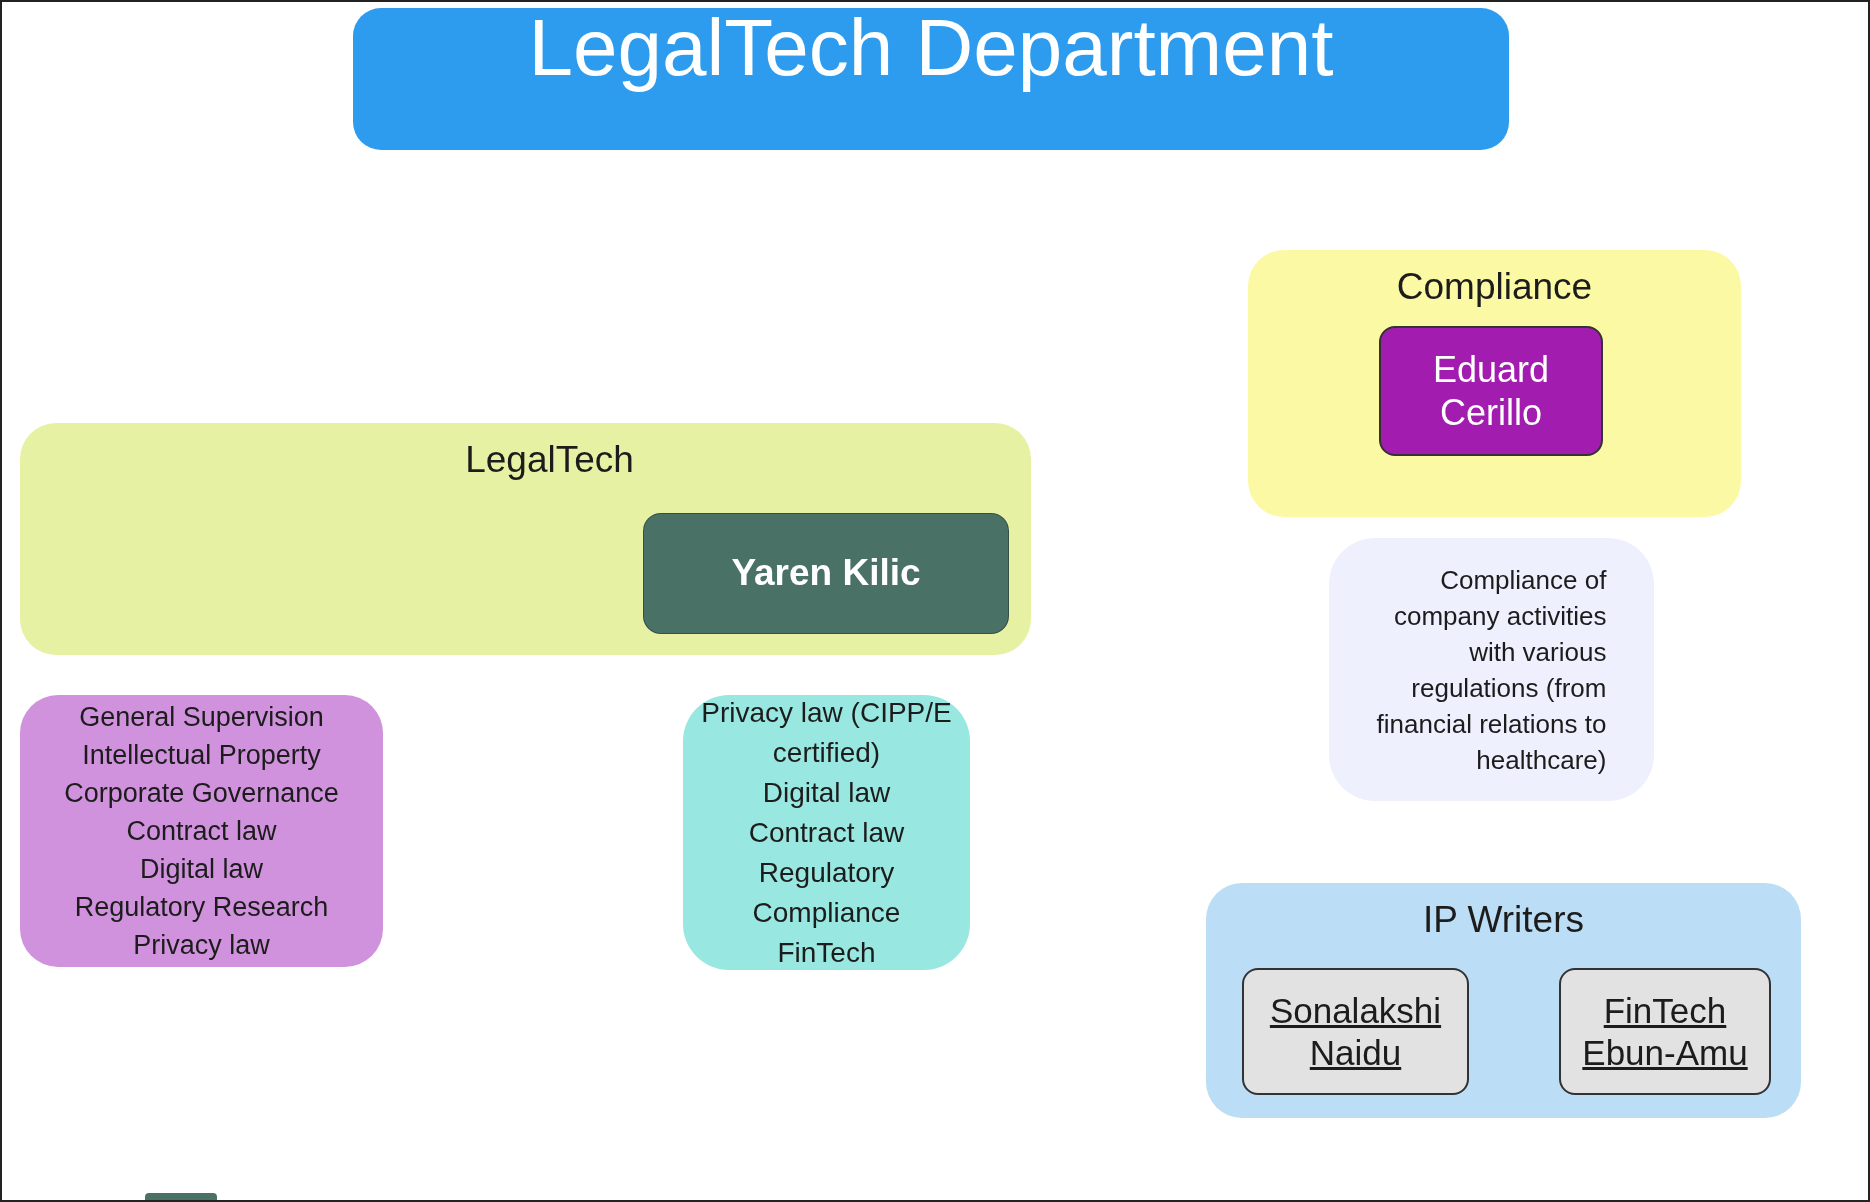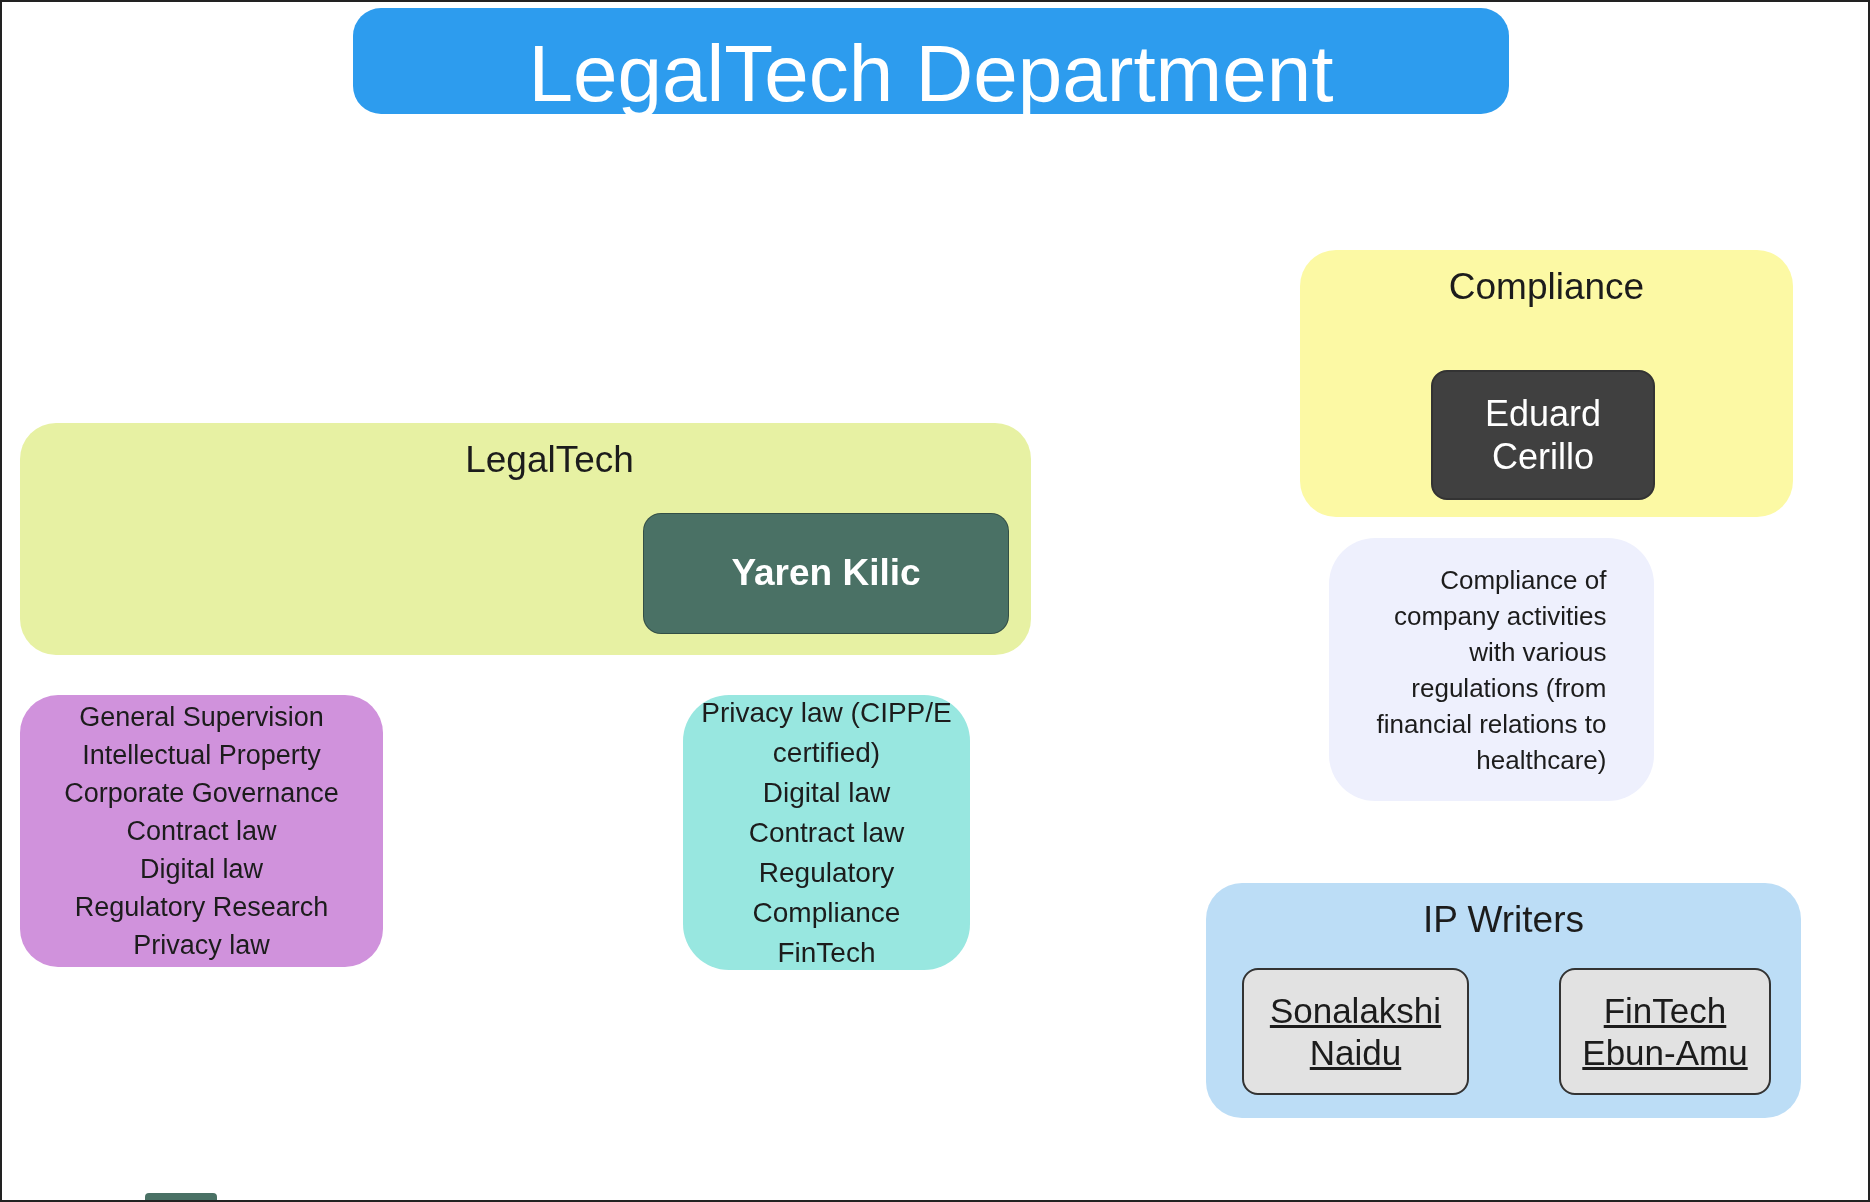--- a/index.html
+++ b/index.html
@@ -10,24 +10,24 @@
     background: #ffffff;
     border: 2px solid #222222;
     box-sizing: border-box;
     overflow: hidden;
     font-family: "Liberation Sans", sans-serif;
     color: #1c1c1c;
   }
   .node { position: absolute; box-sizing: border-box; }
 
   .banner {
-    left: 351px; top: 6px; width: 1156px; height: 106px;
+    left: 351px; top: 6px; width: 1156px; height: 142px;
     background: #2d9cee;
     border-radius: 28px;
-    display: flex; align-items: flex-end; justify-content: center;
+    display: flex; align-items: flex-start; justify-content: center;
     color: #ffffff;
     font-size: 80px;
     line-height: 1;
     text-align: center;
   }
 
   .group { border-radius: 36px; }
   .group-title {
     text-align: center;
     padding-top: 16px;
@@ -71,21 +71,21 @@
     display: flex; align-items: center; justify-content: center;
     text-align: center;
     white-space: pre-line;
     color: #1c1c1c;
   }
 
   #legaltech-group   { left: 18px;   top: 421px; width: 1011px; height: 232px; background: #e7f1a3; }
   #member-bohdan     { left: 21px;   top: 90px;  width: 363px;  height: 121px; }
   #member-yaren      { left: 623px;  top: 90px;  width: 366px;  height: 121px; font-weight: 700; text-align: right; }
 
-  #compliance-group  { left: 1298px; top: 248px; width: 493px;  height: 267px; background: #fcf9a4; }
+  #compliance-group  { left: 1246px; top: 248px; width: 493px;  height: 267px; background: #fcf9a4; }
   #member-eduard     { left: 131px;  top: 76px;  width: 224px;  height: 130px; }
 
   #bohdan-duties     { left: 18px;   top: 693px; width: 363px;  height: 272px; background: #d092dc; border-radius: 38px; font-size: 27px; line-height: 38px; }
   #yaren-duties      { left: 681px;  top: 693px; width: 287px;  height: 275px; background: #98e7e0; border-radius: 46px; font-size: 28px; line-height: 40px; }
   #compliance-desc   { left: 1327px; top: 536px; width: 325px;  height: 263px; background: #eef0fd; border-radius: 46px; font-size: 26px; line-height: 36px; text-align: right; }
 
   #ip-writers-group  { left: 1204px; top: 881px; width: 595px;  height: 235px; background: #bcddf6; }
   #member-sonalakshi { left: 36px;   top: 85px;  width: 227px;  height: 127px; }
   #member-calvin     { left: 353px;  top: 85px;  width: 212px;  height: 127px; }
 
@@ -102,21 +102,21 @@
 
   <div class="node group" id="legaltech-group" style="background: rgb(231, 241, 163); padding-left: 48px;">
     <div class="group-title">LegalTech</div>
     <div class="member member-teal" id="member-yaren" style="background: rgb(74, 113, 101);">
       <span class="label">Yaren Kilic</span>
     </div>
   </div>
 
   <div class="node group" id="compliance-group" style="background: rgb(252, 249, 164);">
     <div class="group-title">Compliance</div>
-    <div class="member member-green" id="member-eduard" style="background: #404040; margin-top: 44px;">
+    <div class="member member-green" id="member-eduard" style="background: #a21caf;">
       <span class="label">Eduard Cerillo</span>
     </div>
   </div>
 
   <div class="node textbox" id="bohdan-duties" style="background: rgb(208, 146, 220);">General Supervision
 Intellectual Property
 Corporate Governance
 Contract law
 Digital law
 Regulatory Research

